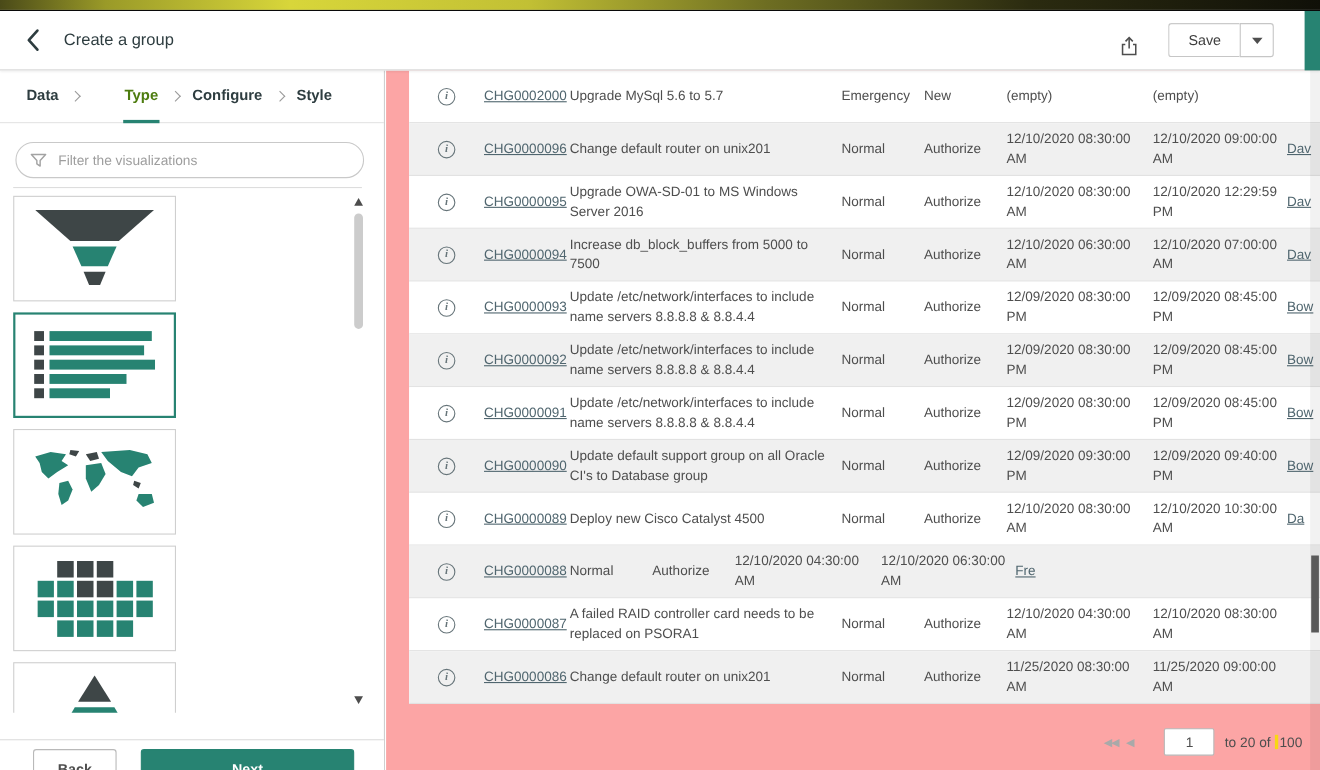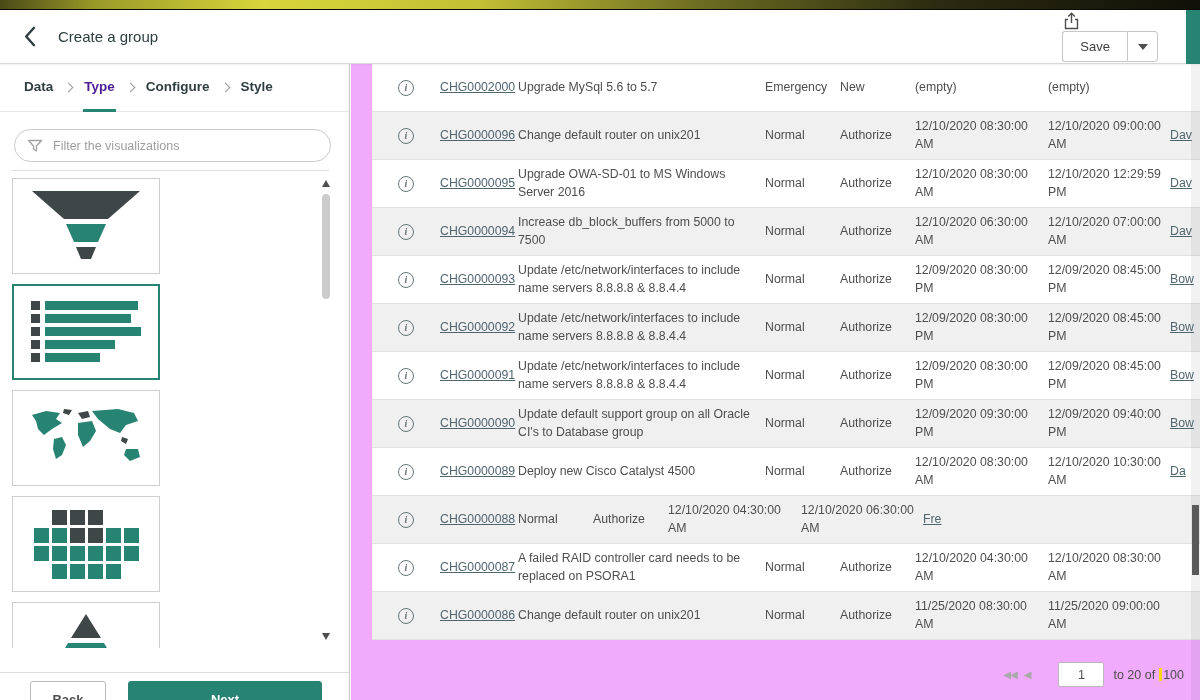--- a/index.html
+++ b/index.html
@@ -25,21 +25,21 @@
 
   
   .header{
     position:absolute;left:0;top:10px;width:1200px;height:54px;
     background:#fff;border-bottom:1px solid #d8d8d8;
     box-shadow:0 1px 2px rgba(0,0,0,.06);
     display:flex;align-items:center;z-index:5;
   }
   .back-btn{background:none;border:none;margin-left:24px;cursor:pointer;display:flex;align-items:center;}
   .title{font-size:15px;font-weight:400;color:#2e3d40;margin-left:22px;}
-  .header-actions{margin-left:auto;margin-right:42px;display:flex;align-items:flex-start;flex-direction:column;}
+  .header-actions{margin-left:auto;margin-right:42px;display:flex;align-items:flex-end;}
   .share-btn{background:none;border:none;cursor:pointer;margin-right:26px;display:flex;align-items:center;}
   .save-split{display:flex;}
   .save-btn{
     background:#fff;border:1px solid #c6c6c6;border-right:none;
     border-radius:3px 0 0 3px;padding:7px 17px;font-size:13px;color:#3e3e3e;
     font-family:inherit;cursor:pointer;
   }
   .save-caret-btn{
     background:#fff;border:1px solid #c6c6c6;border-radius:0 3px 3px 0;
     width:31px;display:flex;align-items:center;justify-content:center;cursor:pointer;
@@ -52,21 +52,21 @@
     background:#fff;border-right:1px solid #cfcfcf;z-index:4;
   }
   .steps{
     height:48px;display:flex;align-items:center;gap:11px;
     padding:0 0 0 23px;border-bottom:1px solid #e4e4e4;
   }
   .step{
     font-size:13.5px;font-weight:700;color:#2e3d40;cursor:pointer;
     height:48px;display:flex;align-items:center;border-bottom:3px solid transparent;padding:0 1px;
   }
-  .step.active{color:#4c1d95;border-bottom-color:var(--accent);}
+  .step.active{color:#4d7c0f;border-bottom-color:var(--accent);margin-left:29px;}
   .step-sep{
     width:7px;height:7px;border-top:1.5px solid #9a9a9a;border-right:1.5px solid #9a9a9a;
     transform:rotate(45deg);display:inline-block;
   }
   .filter-wrap{position:relative;margin:17px 18px 0 14px;}
   .filter-input{
     width:100%;height:33px;border:1px solid #c9c9c9;border-radius:17px;
     padding:0 12px 0 38px;font-size:12.5px;color:#555;font-family:inherit;outline:none;background:#fff;
   }
   .filter-input::placeholder{color:#9e9e9e;}
@@ -93,21 +93,21 @@
   .back-step-btn{
     width:76px;height:36px;background:#fff;border:1px solid #b9b9b9;border-radius:3px;
     font-size:13px;font-weight:700;color:#4e4e4e;font-family:inherit;cursor:pointer;
   }
   .next-step-btn{
     width:194px;height:36px;margin-left:22px;background:var(--accent);border:1px solid var(--accent);
     border-radius:3px;font-size:13px;font-weight:700;color:#fff;font-family:inherit;cursor:pointer;
   }
 
   
-  .main{position:absolute;left:351px;top:64px;right:0;bottom:0;background:#f0abfc;overflow:hidden;}
+  .main{position:absolute;left:351px;top:64px;right:0;bottom:0;background:#fca5a5;overflow:hidden;}
   .report-table{position:absolute;left:21px;top:0;width:860px;background:#fff;font-size:12.3px;line-height:1.45;}
   .t-row{display:flex;align-items:center;min-height:48px;border-bottom:1px solid #e2e2e2;background:#fff;}
   .t-row:nth-child(even){background:#f0f0f0;}
   .c{flex:none;padding-right:8px;}
   .c-info{width:68px;display:flex;justify-content:center;padding-right:0;}
   .c-num{width:78px;}
   .c-desc{width:247px;padding-right:12px;}
   .c-pri{width:75px;}
   .c-state{width:75px;}
   .c-start{width:133px;}

